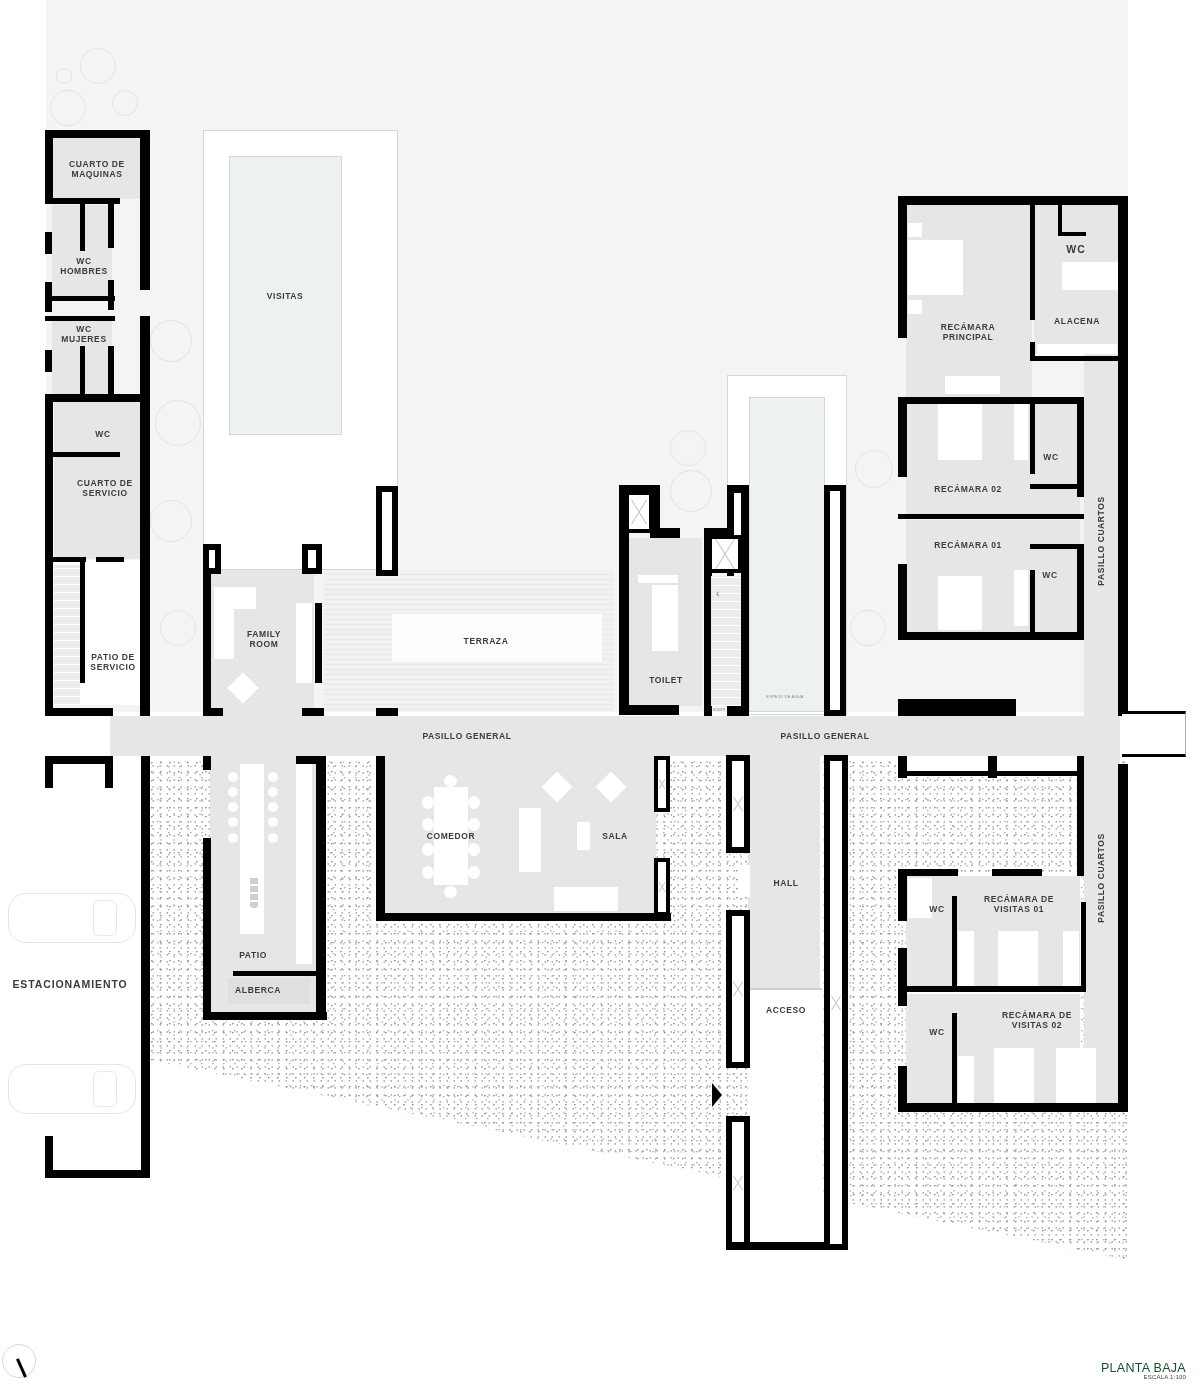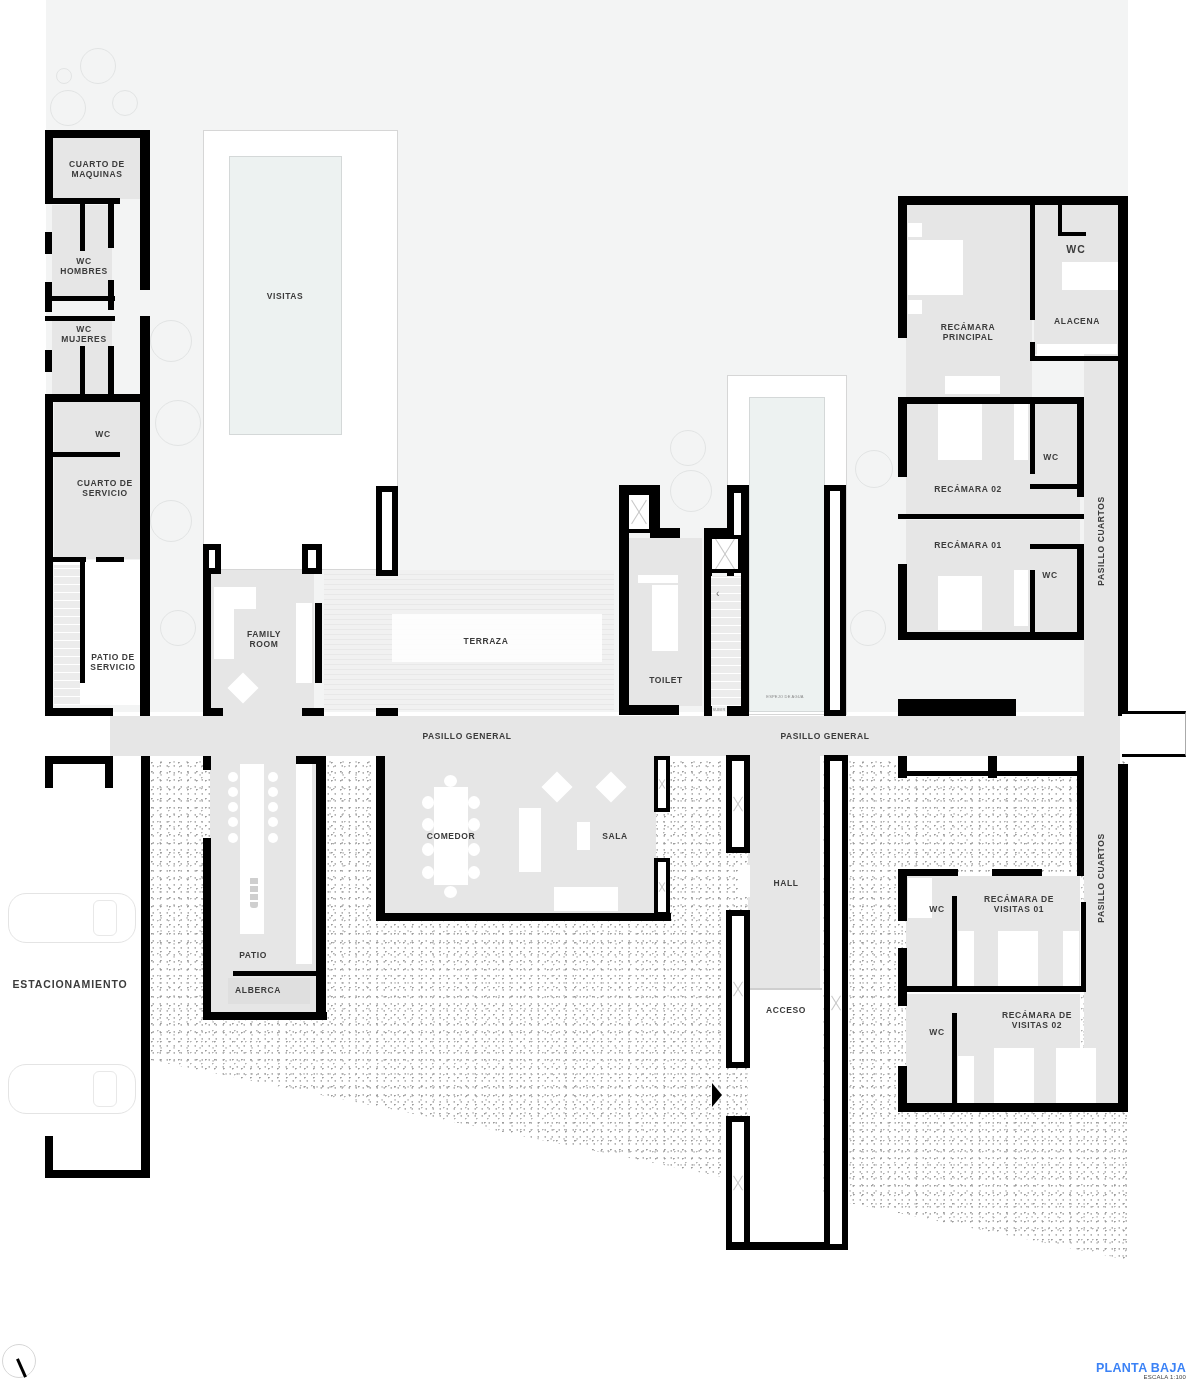--- a/index.html
+++ b/index.html
@@ -30,21 +30,21 @@
   .label.big{font-size:10.5px;letter-spacing:0.9px;}
   .label.tiny{font-size:4px;font-weight:normal;color:#888;letter-spacing:0.2px;}
   .label.vert{transform:translate(-50%,-50%) rotate(-90deg);}
   .furn{position:absolute;background:#ffffff;}
   .round{border-radius:50%;}
   .diamond{transform:rotate(45deg);}
   .circle-tree{position:absolute;border:1px solid #e2e4e4;border-radius:50%;}
   .car{position:absolute;border:1px solid #e4e4e4;border-radius:18px;}
   .car::after{content:"";position:absolute;right:18px;top:6px;width:22px;bottom:6px;border:1px solid #e8e8e8;border-radius:6px;}
   #title-block{position:absolute;right:14px;top:1362px;text-align:right;}
-  #title-main{font-weight:bold;font-size:12.5px;color:#3b82f6;letter-spacing:0.3px;line-height:12px;}
+  #title-main{font-weight:normal;font-size:12.5px;color:#14532d;letter-spacing:0.3px;line-height:12px;}
   #title-sub{font-size:6px;color:#444;letter-spacing:0.2px;}
   #north{position:absolute;left:2px;top:1344px;width:32px;height:32px;border:1px solid #d7d7d7;border-radius:50%;}
   #north-needle{position:absolute;left:17px;top:13px;width:3px;height:20px;background:#000;transform:rotate(-24deg);}
   .stairs{background:#ececec;background-image:repeating-linear-gradient(0deg,#ffffff 0,#ffffff 1px,transparent 1px,transparent 8px);}
 </style>
 </head>
 <body>
 
 <div id="plan">
 

